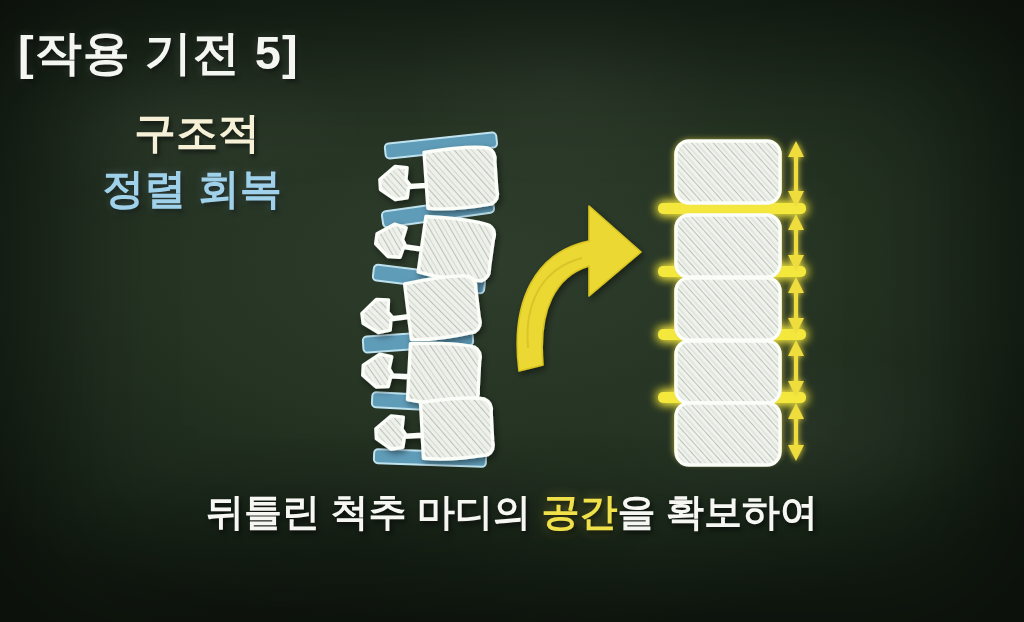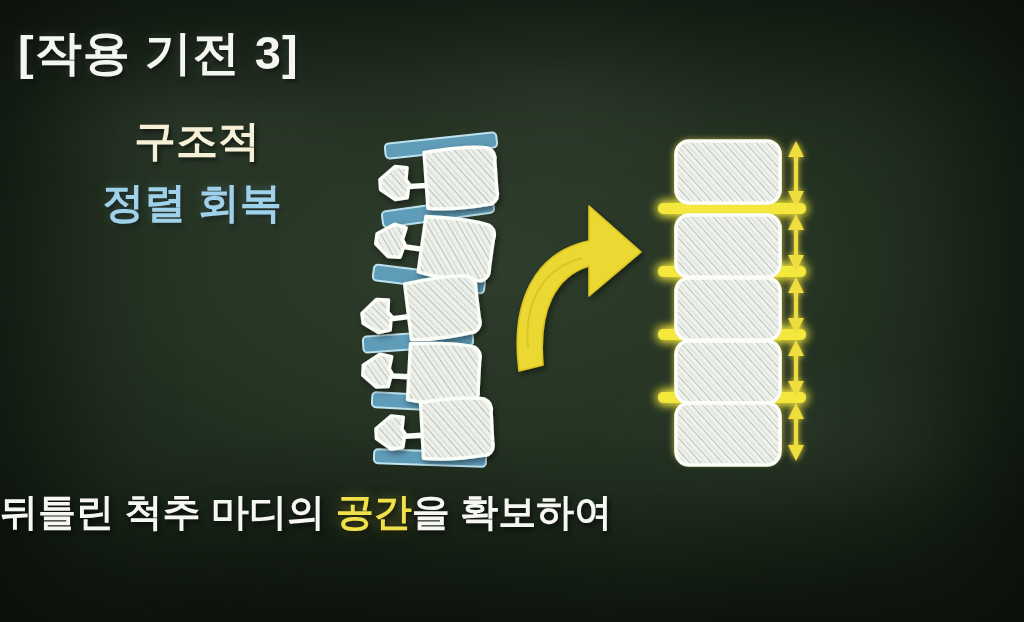--- a/index.html
+++ b/index.html
@@ -51,40 +51,40 @@
     padding-left: 18px;
     text-shadow: 2px 3px 4px rgba(0,0,0,.55), 0 0 10px rgba(255,255,255,.15);
     white-space: nowrap;
   }
   .title-sub1 {
     font-size: 42px;
     font-weight: bold;
     color: #f6f1d6;
     text-align: center;
     padding-left: 14px;
-    margin-top: 28px;
+    margin-top: 20px;
     text-shadow: 2px 3px 4px rgba(0,0,0,.5);
     white-space: nowrap;
   }
   .title-sub2 {
     font-size: 42px;
     font-weight: bold;
     color: #a0d1ea;
     text-align: center;
     padding-left: 4px;
-    margin-top: 6px;
     text-shadow: 2px 3px 5px rgba(0,0,0,.5), 0 0 8px rgba(160,209,234,.25);
     white-space: nowrap;
   }
 
   
   .caption {
     position: absolute;
     left: 0; right: 0;
     top: 488px;
+    text-align: center;
     z-index: 6;
     line-height: 1.28;
   }
   .cap-line {
     font-size: 38px;
     font-weight: bold;
     color: #f6f7f3;
     text-shadow: 2px 3px 5px rgba(0,0,0,.6);
     white-space: nowrap;
   }
@@ -99,21 +99,21 @@
     z-index: 4;
     pointer-events: none;
   }
 </style>
 </head>
 <body>
 
 <div id="stage">
 
   <div class="title-block">
-    <div class="title-main">[작용 기전 3]</div>
+    <div class="title-main">[작용 기전 5]</div>
     <div class="title-sub1">구조적</div>
     <div class="title-sub2">정렬 회복</div>
   </div>
 
   <svg class="spine-svg" viewBox="0 0 1024 622">
     <defs>
 
       <pattern id="hatch" width="9" height="9" patternTransform="rotate(-38)" patternUnits="userSpaceOnUse">
         <rect width="9" height="9" fill="#eef0ea"></rect>
         <line x1="0" y1="0" x2="0" y2="9" stroke="#8d9a8d" stroke-width="2.1" opacity=".55"></line>

